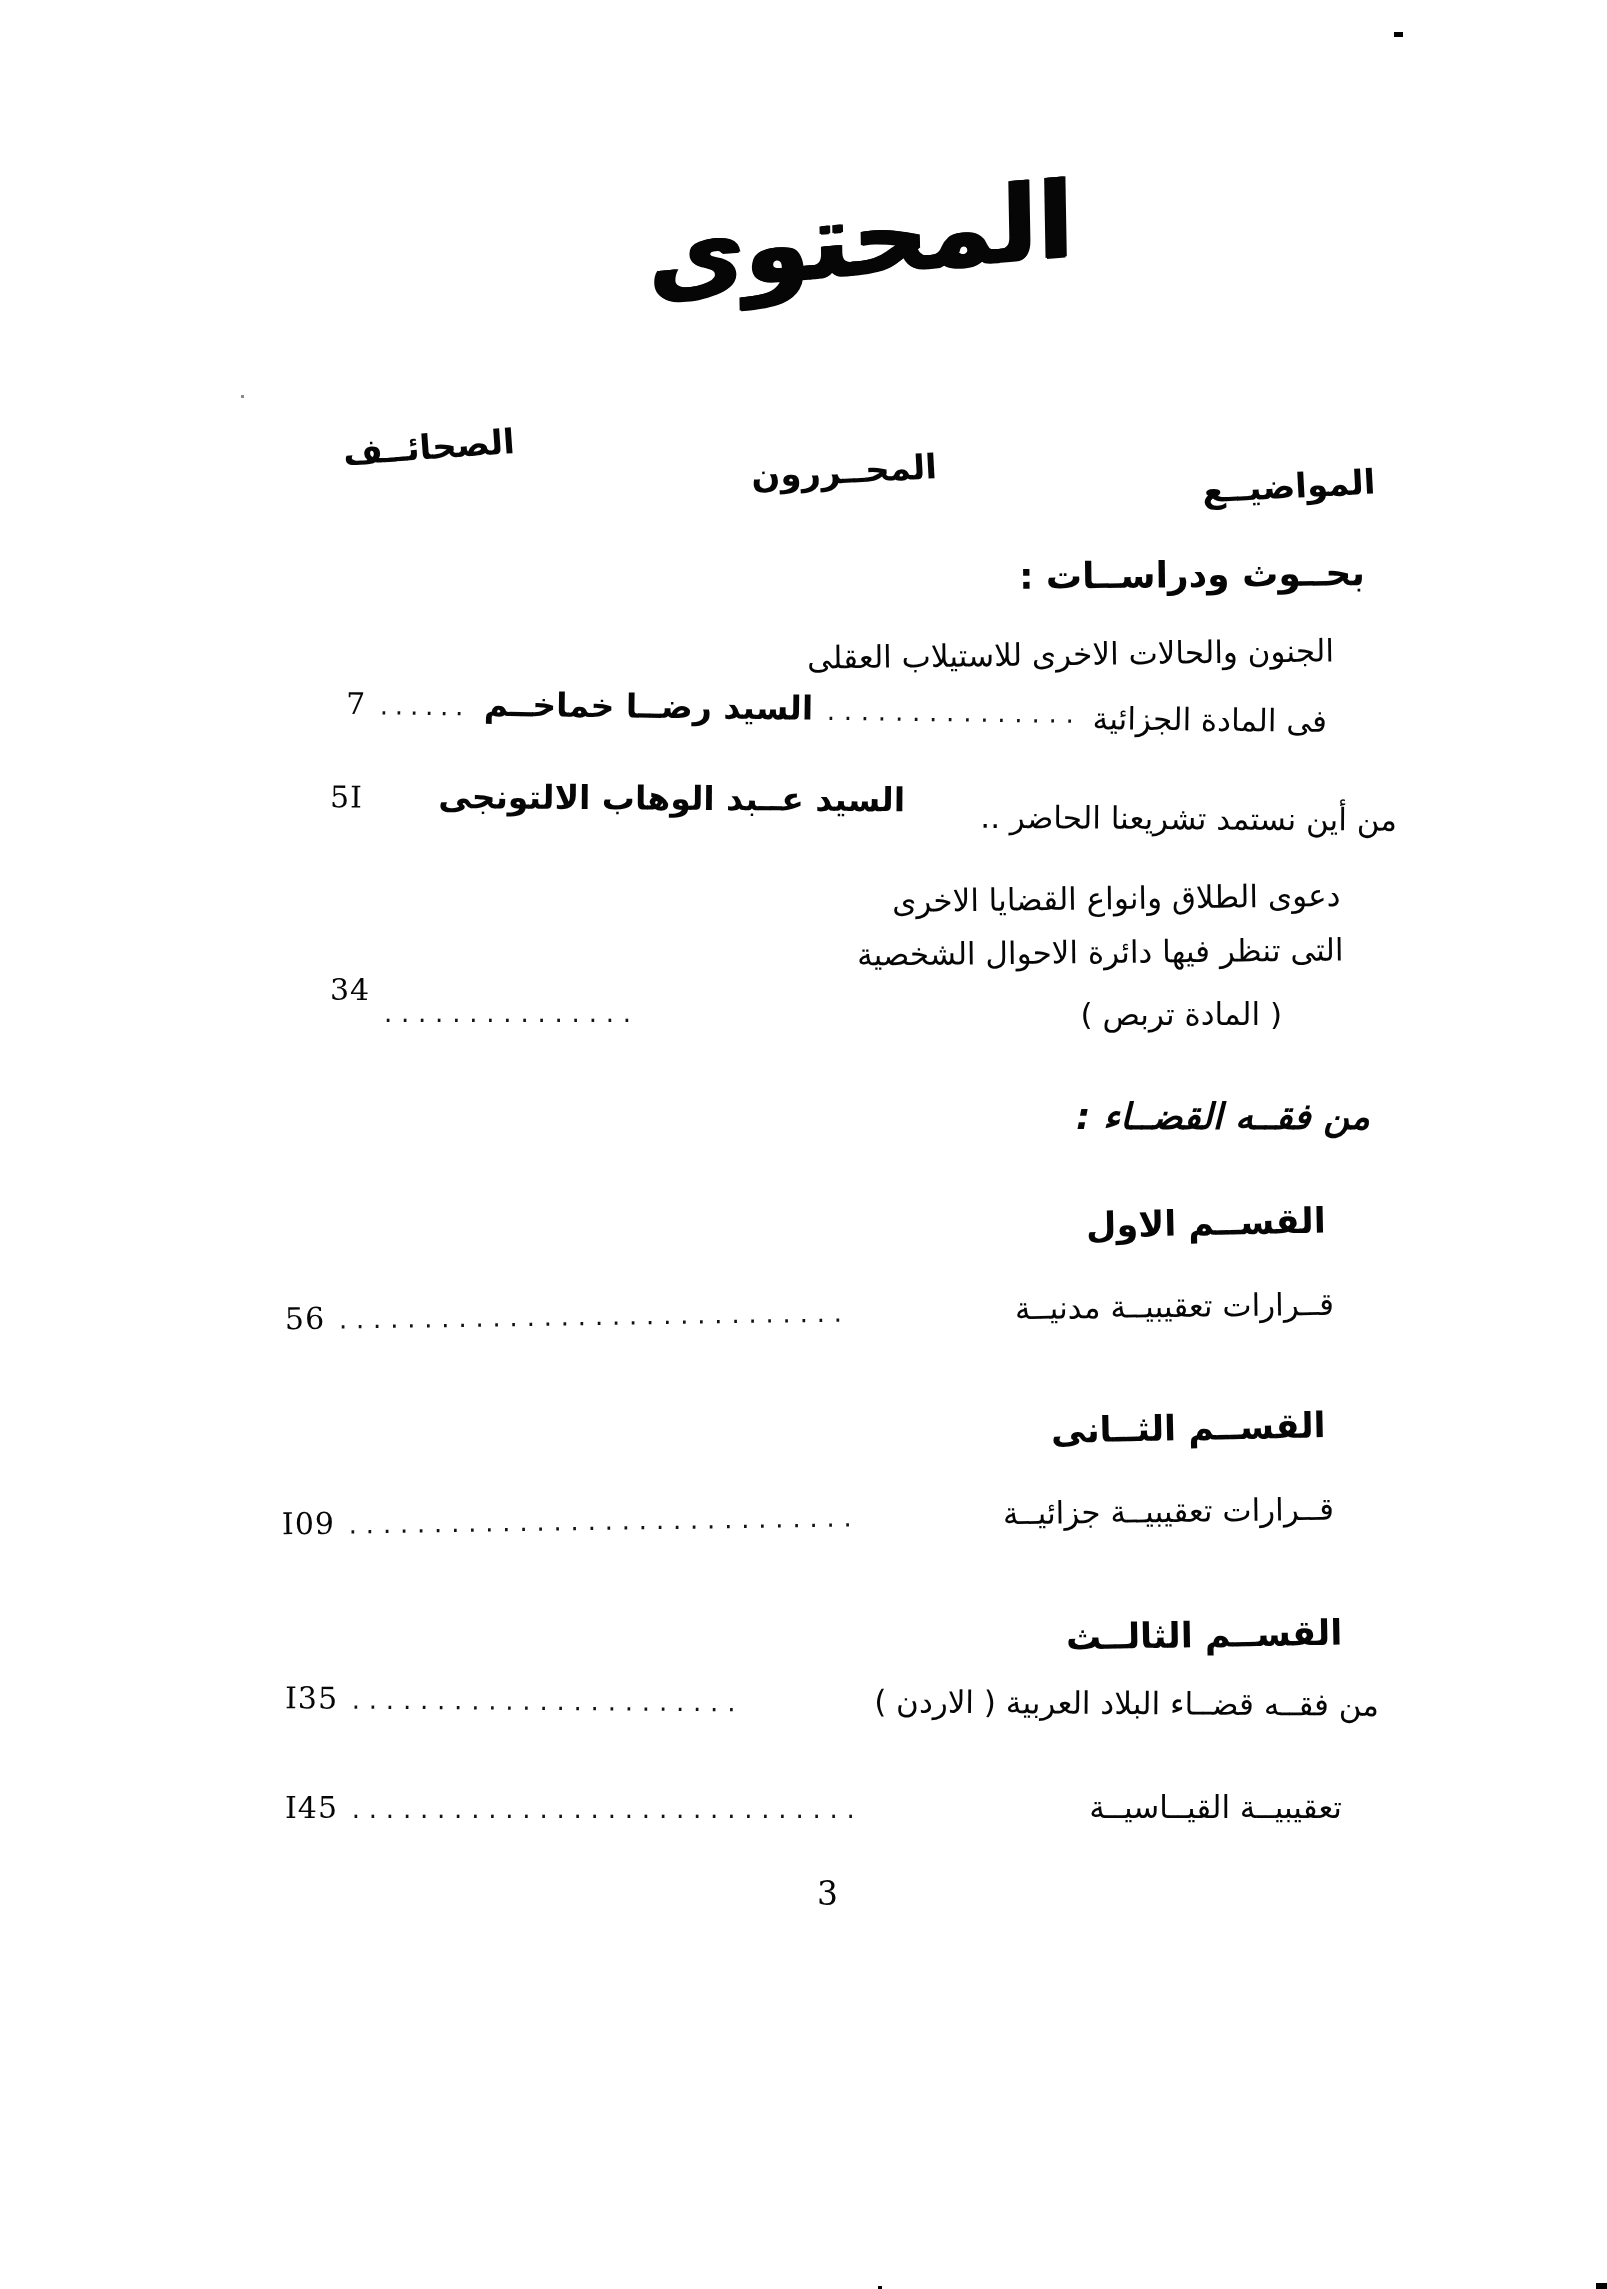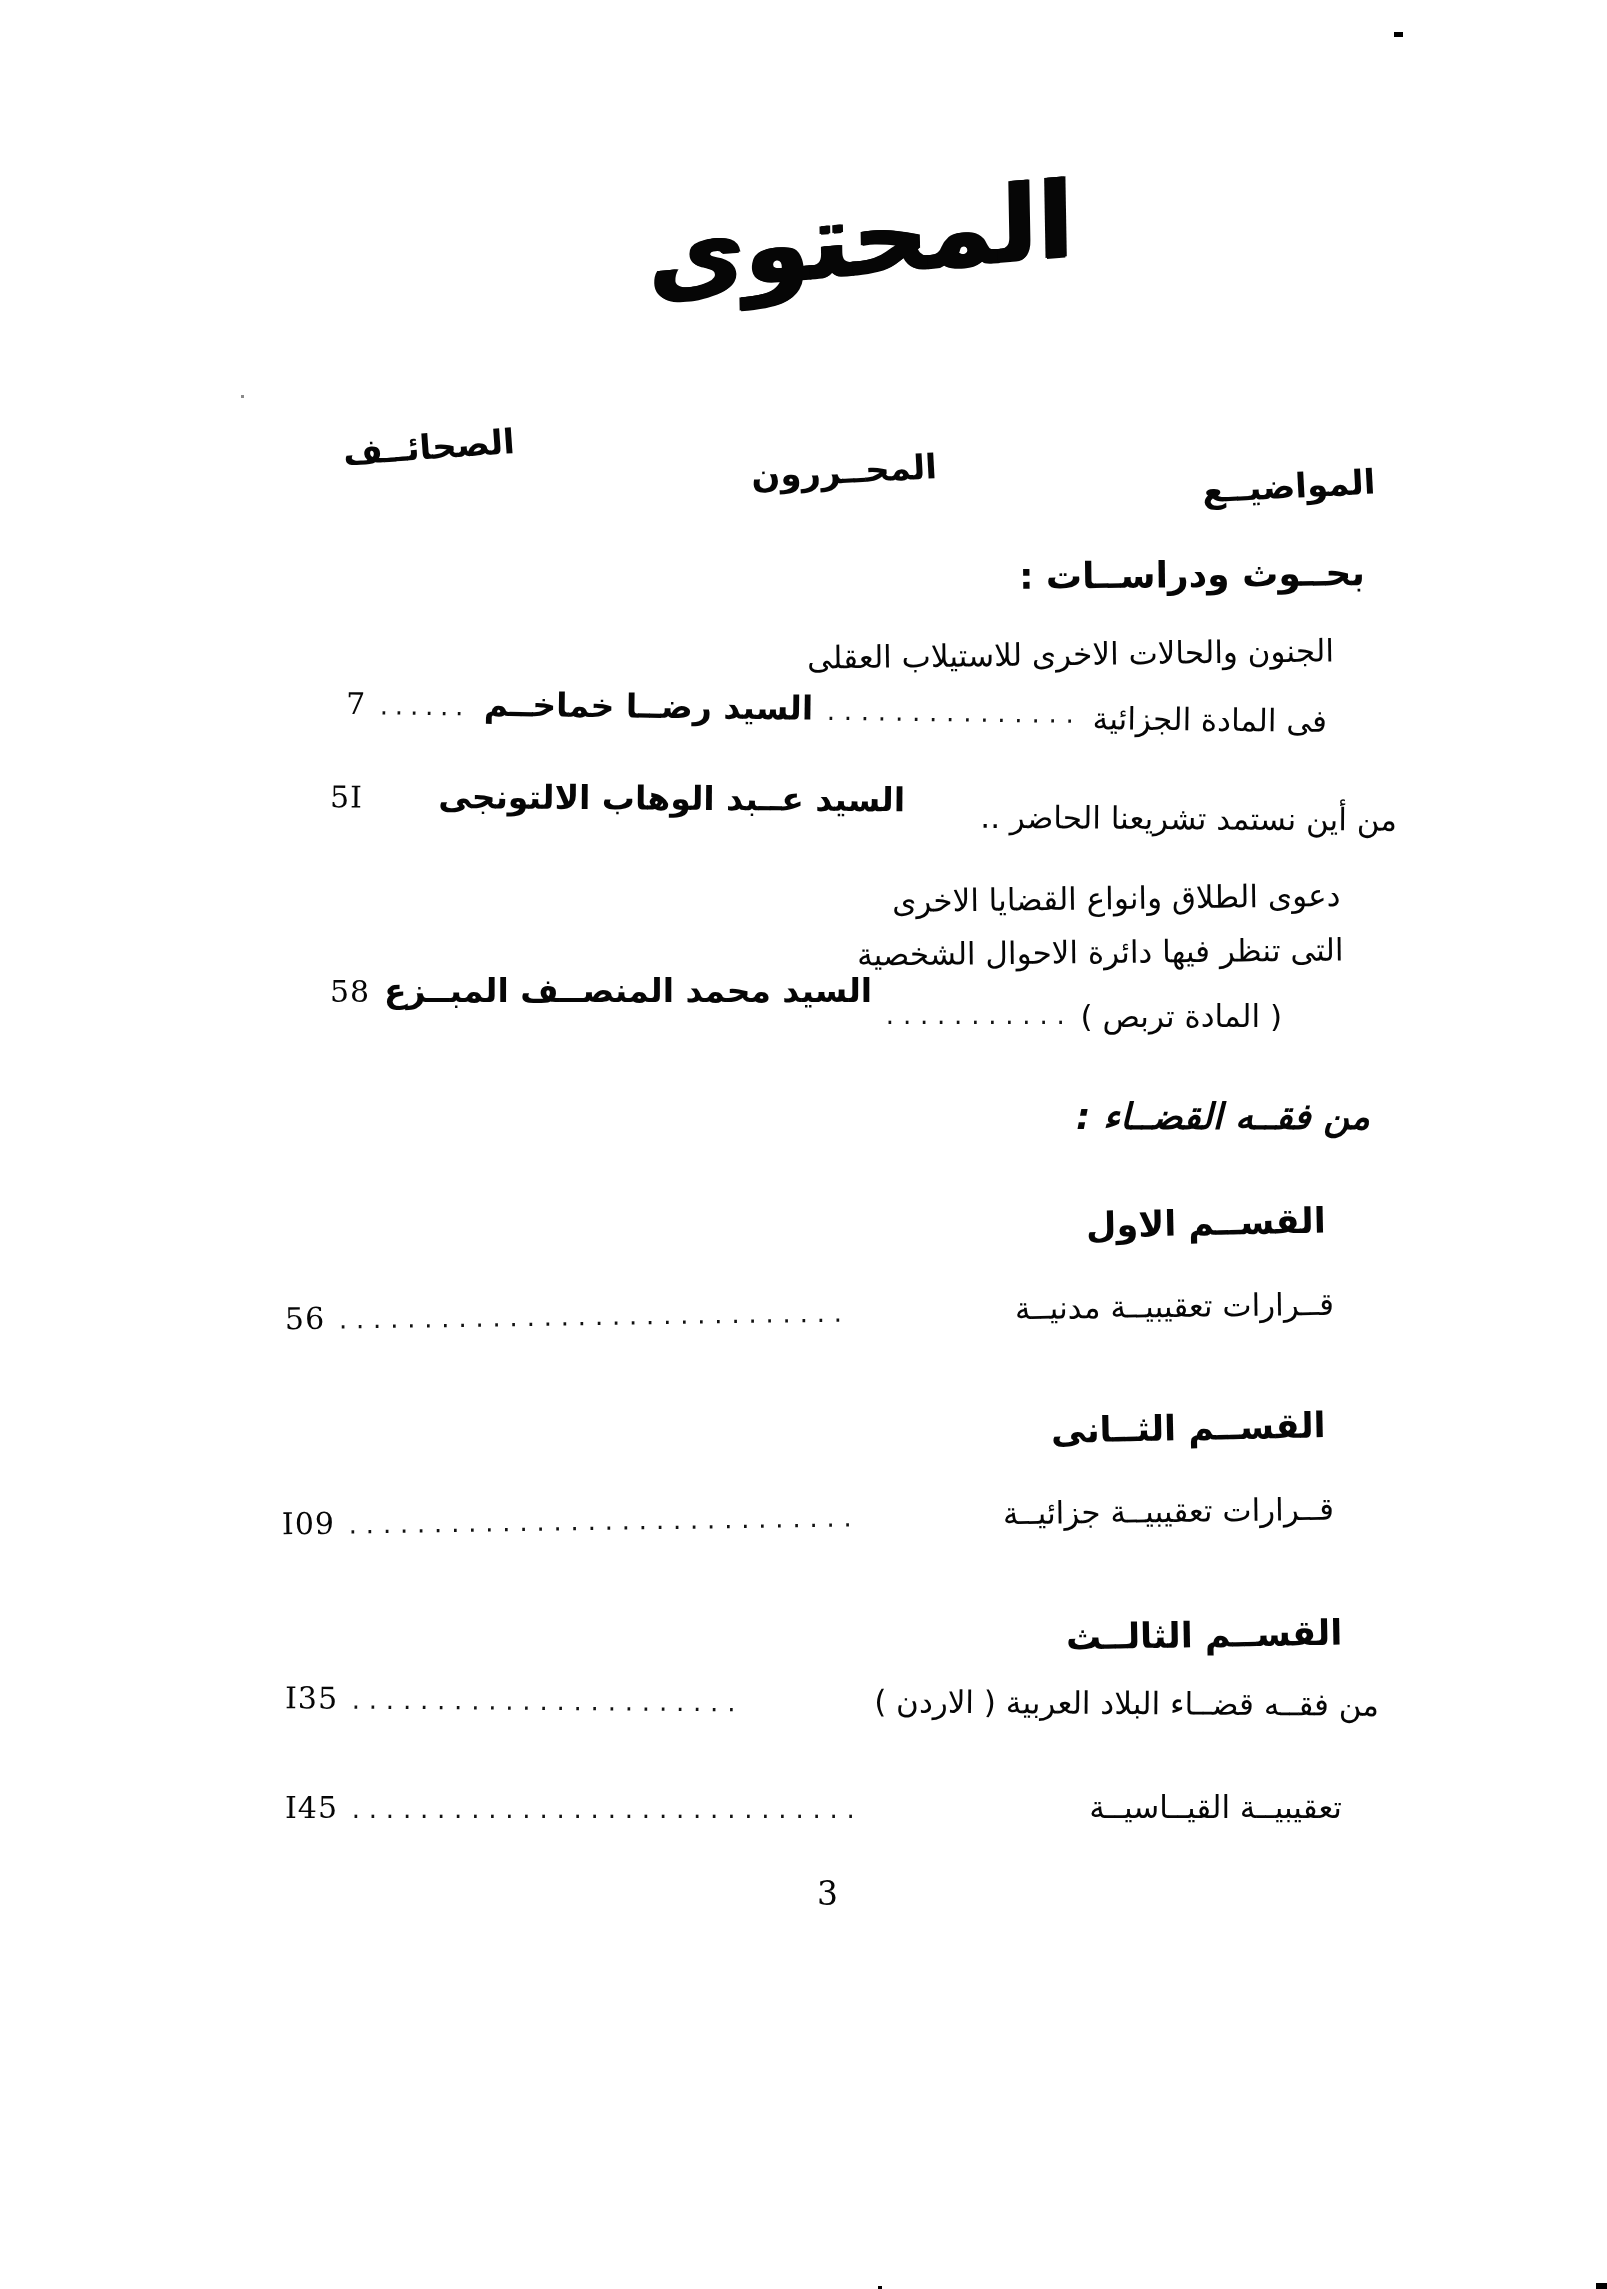--- a/index.html
+++ b/index.html
@@ -95,22 +95,21 @@
     <span class="ar topic" style="position:relative;top:15.6px;">من أين نستمد تشريعنا الحاضر ..</span>
     <span class="ar author">السيد عــبد الوهاب الالتونجى</span>
     <span class="num">5I</span>
   </div>
 
   <div class="abs ar topic" style="right:267px;top:880px;transform:rotate(-0.8deg);">دعوى الطلاق وانواع القضايا الاخرى</div>
   <div class="abs ar topic" style="right:263px;top:934px;transform:rotate(-0.6deg);">التى تنظر فيها دائرة الاحوال الشخصية</div>
   <div class="row" style="left:330px;top:971px;width:952px;height:64px;">
     <span class="ar topic" style="position:relative;top:25px;">( المادة تربص )</span>
     <span class="leader" style="position:relative;top:21.5px;">...............</span>
-    <span class="ar author">السيد محمد المنصــف المبــزع</span>
-    <span class="num">58</span>
+    <span class="num">34</span>
   </div>
 
   <div class="abs ar sechead" style="right:237px;top:1096px;font-style:italic;">من فقــه القضــاء :</div>
 
   <div class="abs ar parthead" style="right:281px;top:1203px;transform:rotate(-1.2deg);">القســم الاول</div>
   <div class="row" style="left:285px;top:1293px;width:1049px;height:53px;transform:rotate(-0.8deg);">
     <span class="ar topic">قــرارات تعقيبيــة مدنيــة</span>
     <span class="leader">..............................</span>
     <span class="num">56</span>
   </div>

